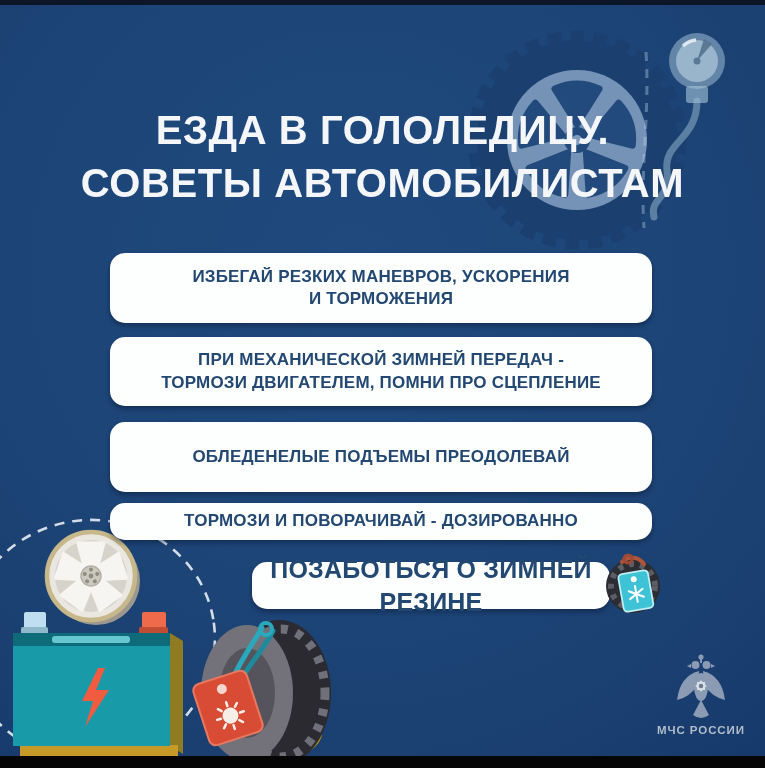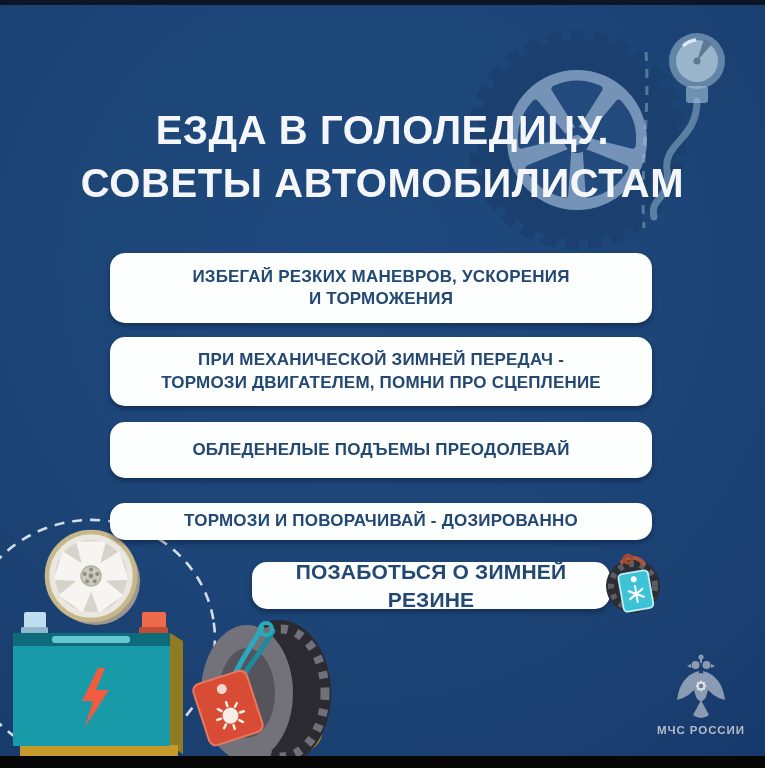--- a/index.html
+++ b/index.html
@@ -20,23 +20,23 @@
   .tip{
     position:absolute;left:110px;width:542px;background:#fdfefe;border-radius:15px;
     color:#234872;font-weight:bold;text-align:center;
     display:flex;flex-direction:column;justify-content:center;
     font-size:17px;line-height:1.3;letter-spacing:.2px;
     box-shadow:0 3px 5px rgba(6,16,38,.4);
     box-sizing:border-box;padding:2px 10px;
   }
   .tip1{top:253px;height:70px;}
   .tip2{top:337px;height:69px;}
-  .tip3{top:422px;height:56px;}
+  .tip3{top:422px;height:70px;}
   .tip4{top:503px;height:37px;}
-  .tip5{top:562px;height:47px;left:252px;width:358px;font-size:21px;}
+  .tip5{top:562px;height:47px;left:252px;width:358px;font-size:25px;}
   .small-tire{position:absolute;left:600px;top:548px;}
   .logo-text{
     position:absolute;top:724px;left:630px;width:142px;text-align:center;
     font-size:11.5px;font-weight:bold;color:#b3bdc9;letter-spacing:.9px;
   }
   .emblem{position:absolute;left:672px;top:652px;}
 </style>
 </head>
 <body>
 

